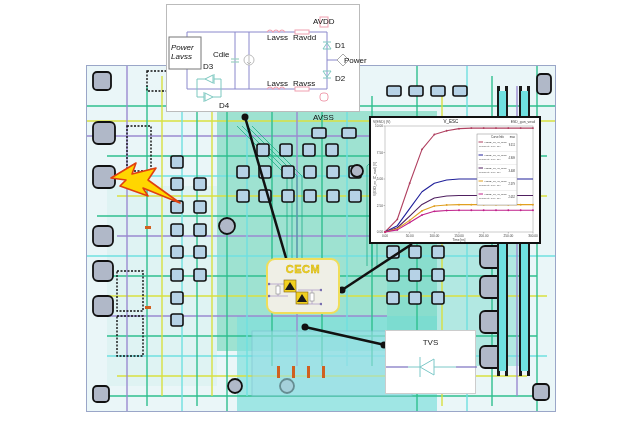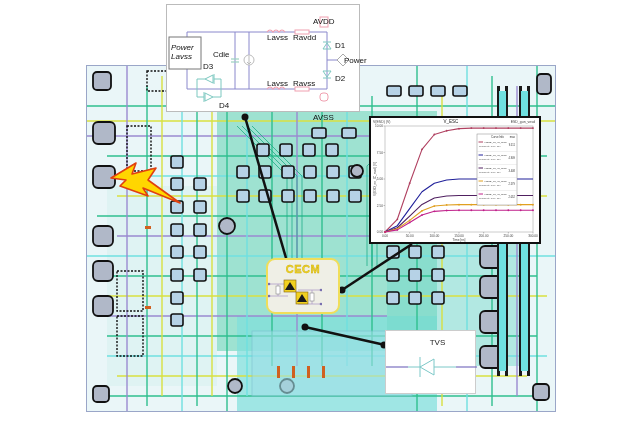--- a/index.html
+++ b/index.html
@@ -7,21 +7,21 @@
   #board{position:absolute;left:86px;top:65px;width:470px;height:347px;background:#eaf6f8;border:1.5px solid #9aa6c8;box-sizing:border-box;overflow:hidden;}
   #board svg{position:absolute;left:0;top:0;}
   .panel{position:absolute;background:#fff;}
   #circuit{left:166px;top:4px;width:192px;height:106px;border:1px solid #bbb;}
   #circuit svg{position:absolute;left:0;top:0;}
   .clabel{position:absolute;font-size:8px;color:#111;line-height:9px;white-space:nowrap;}
   #chart{left:369px;top:116px;width:172px;height:128px;border:2px solid #111;box-sizing:border-box;}
   #chart svg{position:absolute;left:0;top:0;}
   #tvs{left:385px;top:330px;width:91px;height:64px;border:1px solid #ccc;box-sizing:border-box;}
   #tvs svg{position:absolute;left:0;top:0;}
-  .tvs-label{position:absolute;left:0;width:100%;top:7px;text-align:center;font-size:8px;color:#222;margin-left:7px;}
+  .tvs-label{position:absolute;left:0;width:100%;top:7px;text-align:center;font-size:8px;color:#222;}
   #cecm{left:266px;top:258px;width:74px;height:56px;background:#efefe6;border:2.5px solid #f0de5a;border-radius:9px;box-sizing:border-box;}
   .cecm-title{position:absolute;left:0;width:100%;top:3px;text-align:center;font-size:11px;font-weight:bold;color:#f2d62a;-webkit-text-stroke:0.4px #c9a800;letter-spacing:0.5px;}
   #cecm svg{position:absolute;left:0;top:0;}
   #connectors{position:absolute;left:0;top:0;}
   #bolt{position:absolute;left:108px;top:158px;}
 </style>
 </head>
 <body>
 
 <div id="board">

